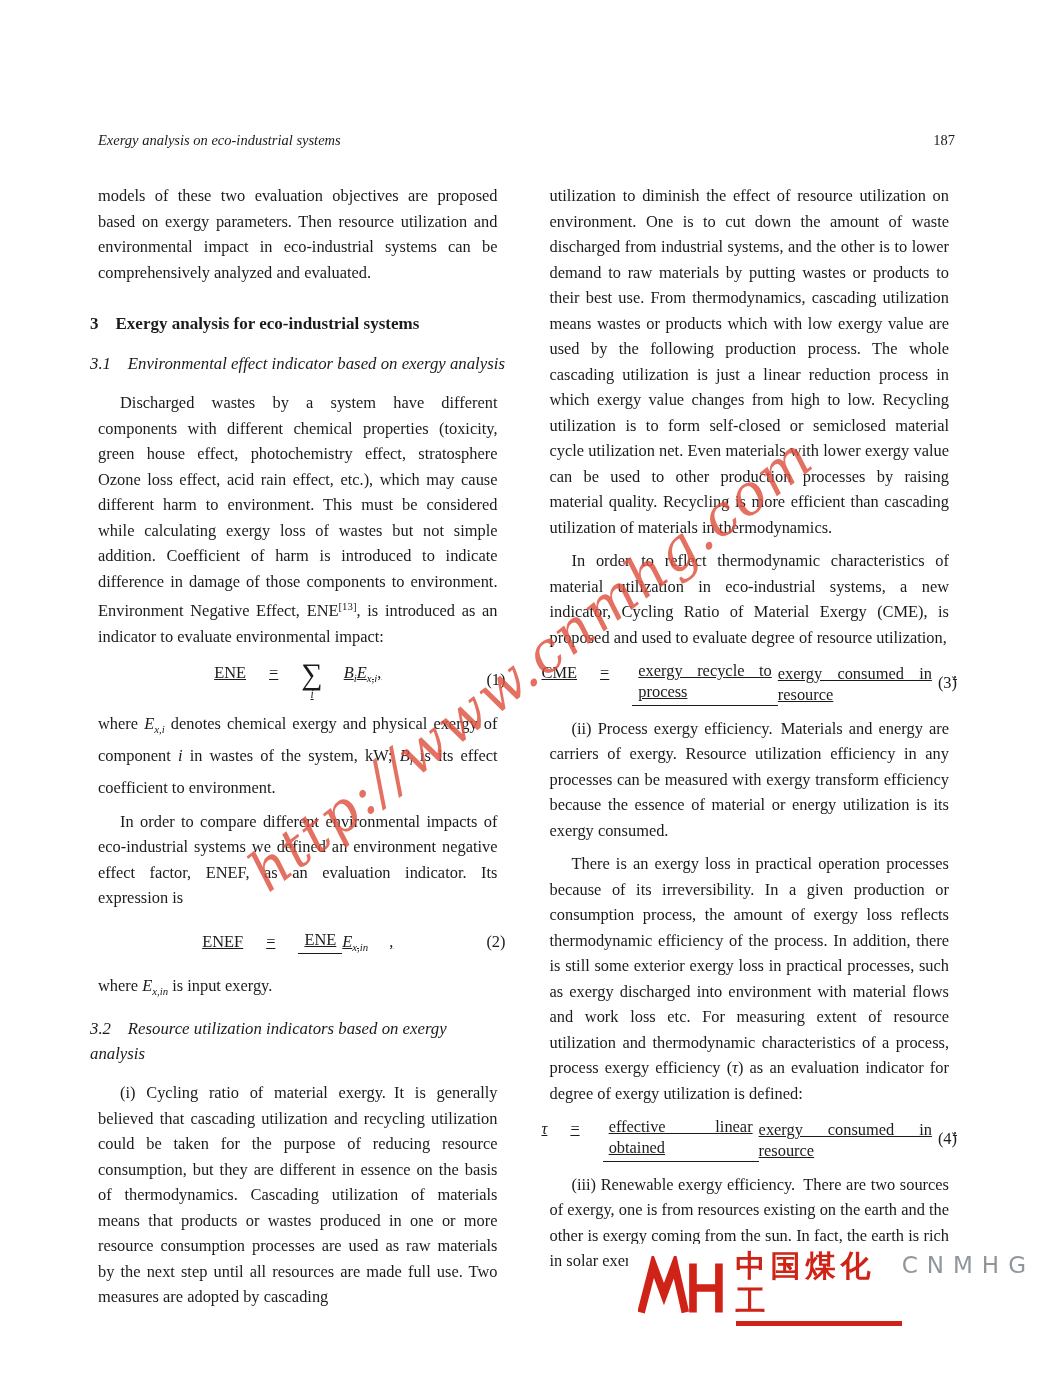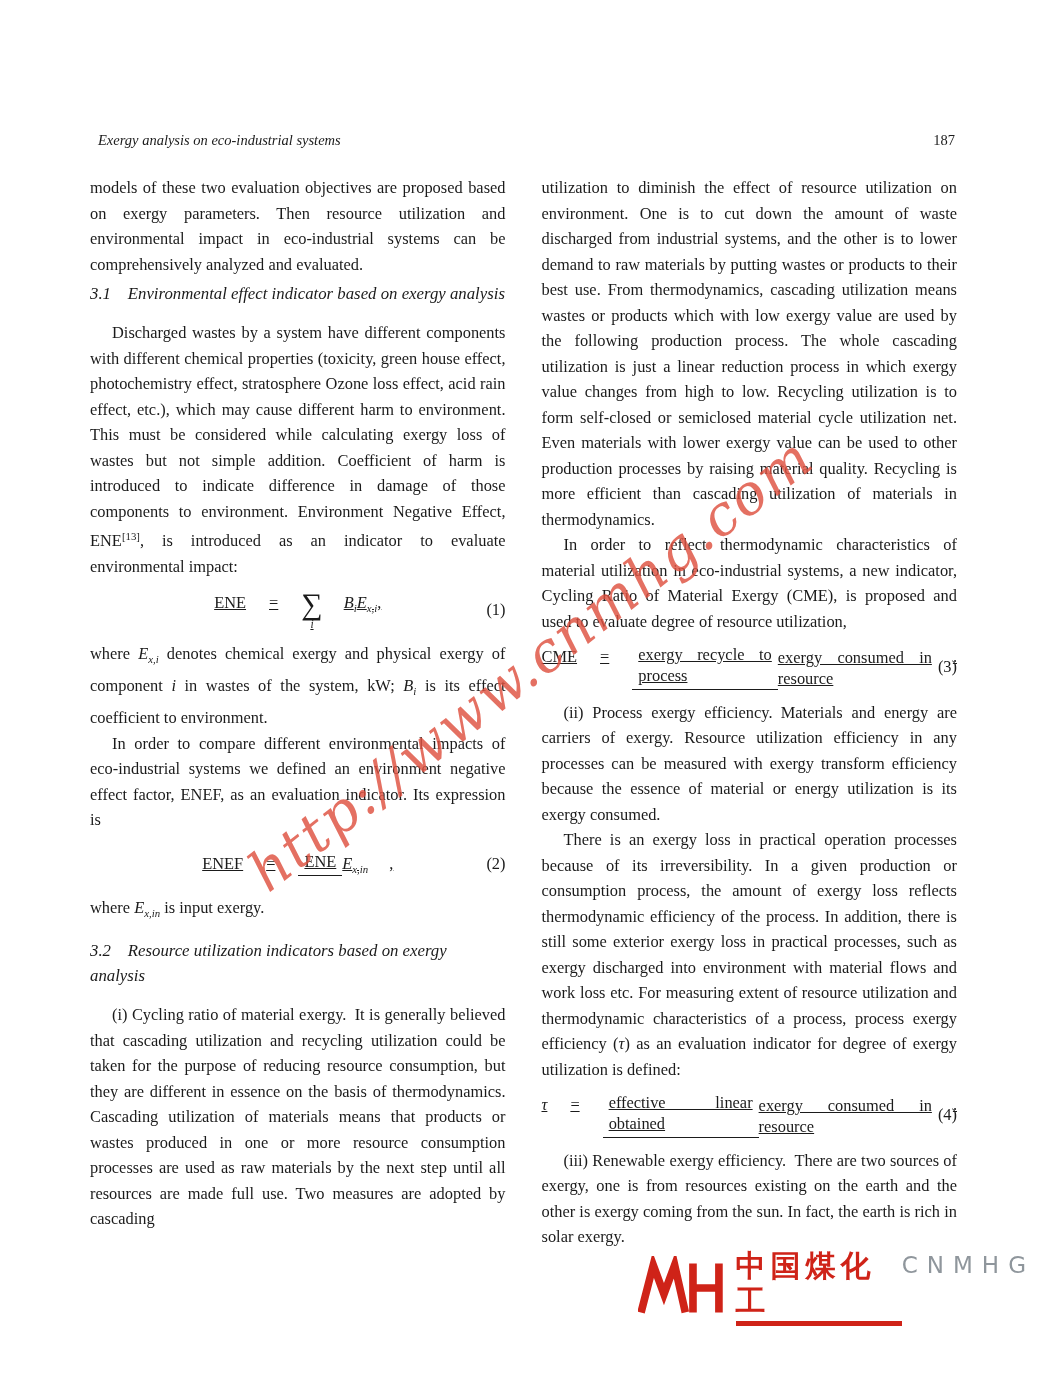--- a/index.html
+++ b/index.html
@@ -15,21 +15,21 @@
 
   .running-header {
     display:flex; justify-content:space-between; align-items:baseline;
     font-size:14.5px; margin:0 2px 26px 8px;
   }
   .running-title { font-style:italic; }
 
   .columns { display:flex; gap:36px; }
   .column { flex:1 1 0; font-size:16.4px; line-height:25.5px; text-align:justify; }
 
-  p.para { margin:0; }
+  p.para { margin:8px; }
   p.indent { text-indent:22px; }
 
   h2.section { font-size:17px; font-weight:bold; text-align:left; margin:26px 0 15px; line-height:25px; }
   h3.subsection { font-size:16.8px; font-weight:normal; font-style:italic; text-align:left; margin:4px 0 14px; line-height:25px; }
   h3.later { margin-top:12px; }
 
   sup { font-size:66%; }
   sub { font-size:66%; }
   .it { font-style:italic; }
   .ital { font-style:italic; }
@@ -79,20 +79,21 @@
   <header class="running-header">
     <span class="running-title">Exergy analysis on eco-industrial systems</span>
     <span class="page-number">187</span>
   </header>
 
   <div class="columns">
 
     <section class="column">
       <p class="para">models of these two evaluation objectives are proposed based on exergy parameters. Then resource utilization and environmental impact in eco-industrial systems can be comprehensively analyzed and evaluated.</p>
 
+      <h2 class="section">3 Exergy analysis for eco-industrial systems</h2>
 
       <h3 class="subsection">3.1  Environmental effect indicator based on exergy analysis</h3>
 
       <p class="para indent">Discharged wastes by a system have different components with different chemical properties (toxicity, green house effect, photochemistry effect, stratosphere Ozone loss effect, acid rain effect, etc.), which may cause different harm to environment. This must be considered while calculating exergy loss of wastes but not simple addition. Coefficient of harm is introduced to indicate difference in damage of those components to environment. Environment Negative Effect, ENE<sup>[13]</sup>, is introduced as an indicator to evaluate environmental impact:</p>
 
       <div class="equation">
         <span class="eq-body">
           <span>ENE</span>
           <span class="eq-rel">=</span>
           <span class="sum">

